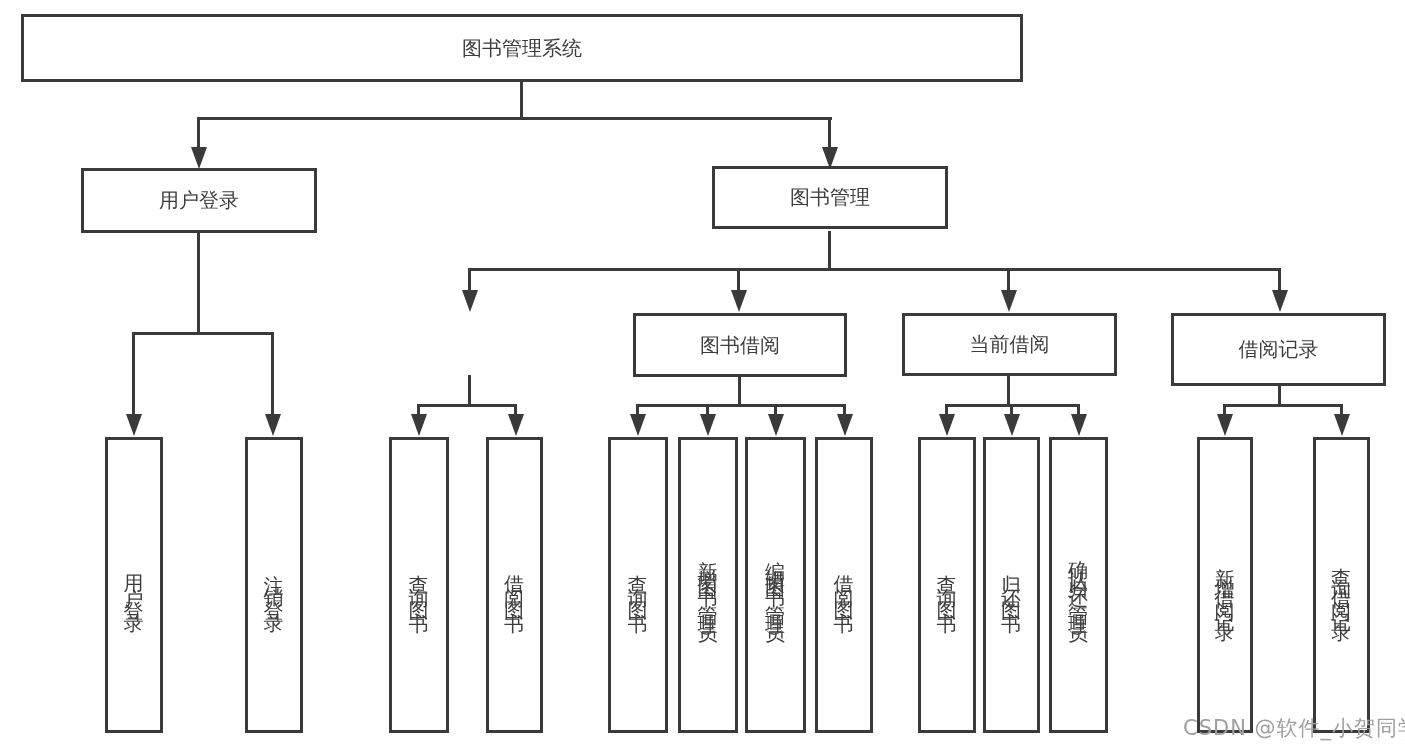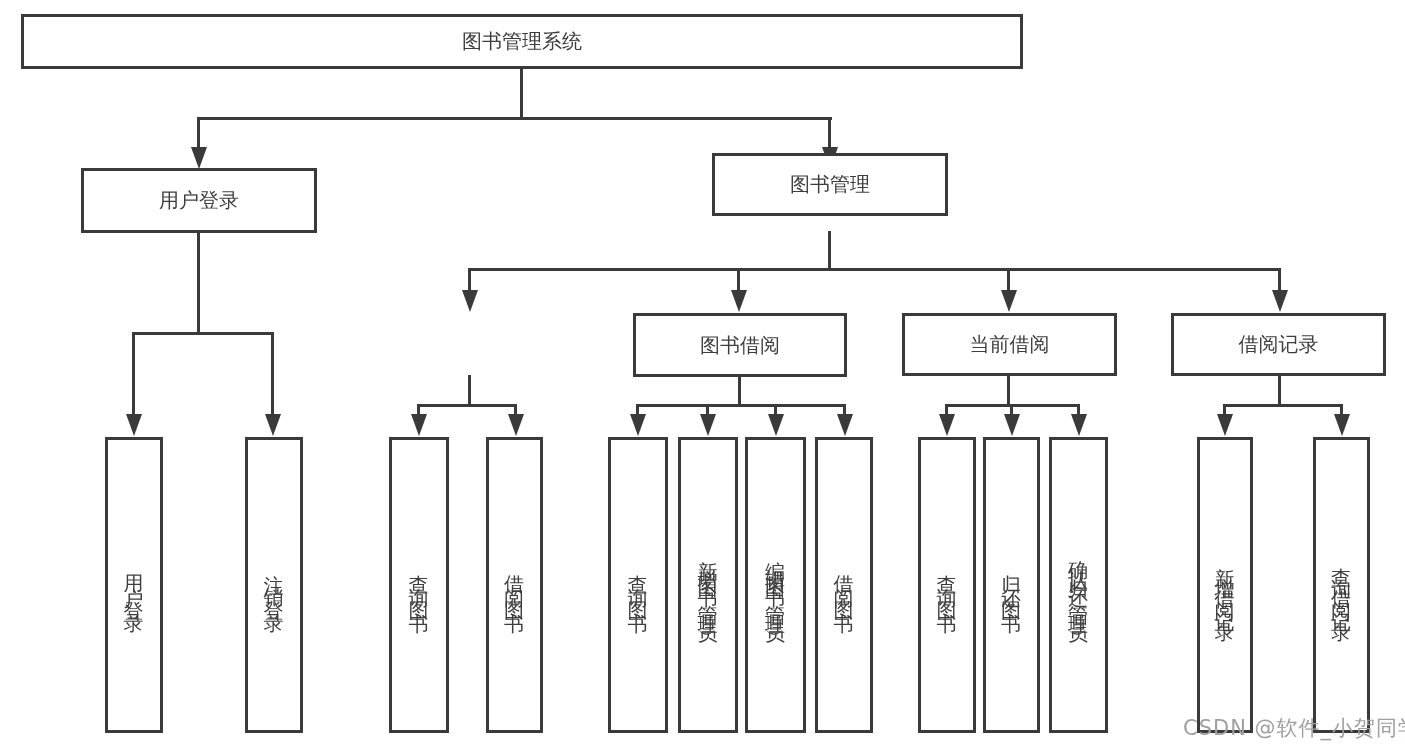--- a/index.html
+++ b/index.html
@@ -125,38 +125,38 @@
   <div class="vline" style="left:1077px;top:404px;height:13px"></div>
   <div class="arrow" style="left:1071px;top:414px"></div>
 
   <div class="vline" style="left:1278px;top:374px;height:33px"></div>
   <div class="hline" style="left:1223px;top:404px;width:120px"></div>
   <div class="vline" style="left:1223px;top:404px;height:13px"></div>
   <div class="arrow" style="left:1217px;top:414px"></div>
   <div class="vline" style="left:1340px;top:404px;height:13px"></div>
   <div class="arrow" style="left:1334px;top:414px"></div>
 
-  <div class="box" style="left:21px;top:14px;width:1002px;height:55px">
+  <div class="box" style="left:21px;top:14px;width:1002px;height:68px">
     <span>图书管理系统</span>
   </div>
 
   <div class="box" style="left:81px;top:168px;width:236px;height:65px">
     <span>用户登录</span>
   </div>
-  <div class="box" style="left:712px;top:153px;width:236px;height:63px">
+  <div class="box" style="left:712px;top:166px;width:236px;height:63px">
     <span>图书管理</span>
   </div>
 
   <div class="box" style="left:902px;top:313px;width:215px;height:63px">
     <span>当前借阅</span>
   </div>
   <div class="box" style="left:633px;top:313px;width:214px;height:64px">
     <span>图书借阅</span>
   </div>
-  <div class="box" style="left:1171px;top:313px;width:215px;height:63px">
+  <div class="box" style="left:1171px;top:313px;width:215px;height:73px">
     <span>借阅记录</span>
   </div>
 
   <div class="box" style="left:105px;top:437px;width:58px;height:296px">
     <span class="vtext">用户登录</span>
   </div>
   <div class="box" style="left:245px;top:437px;width:58px;height:296px">
     <span class="vtext">注销登录</span>
   </div>
 

